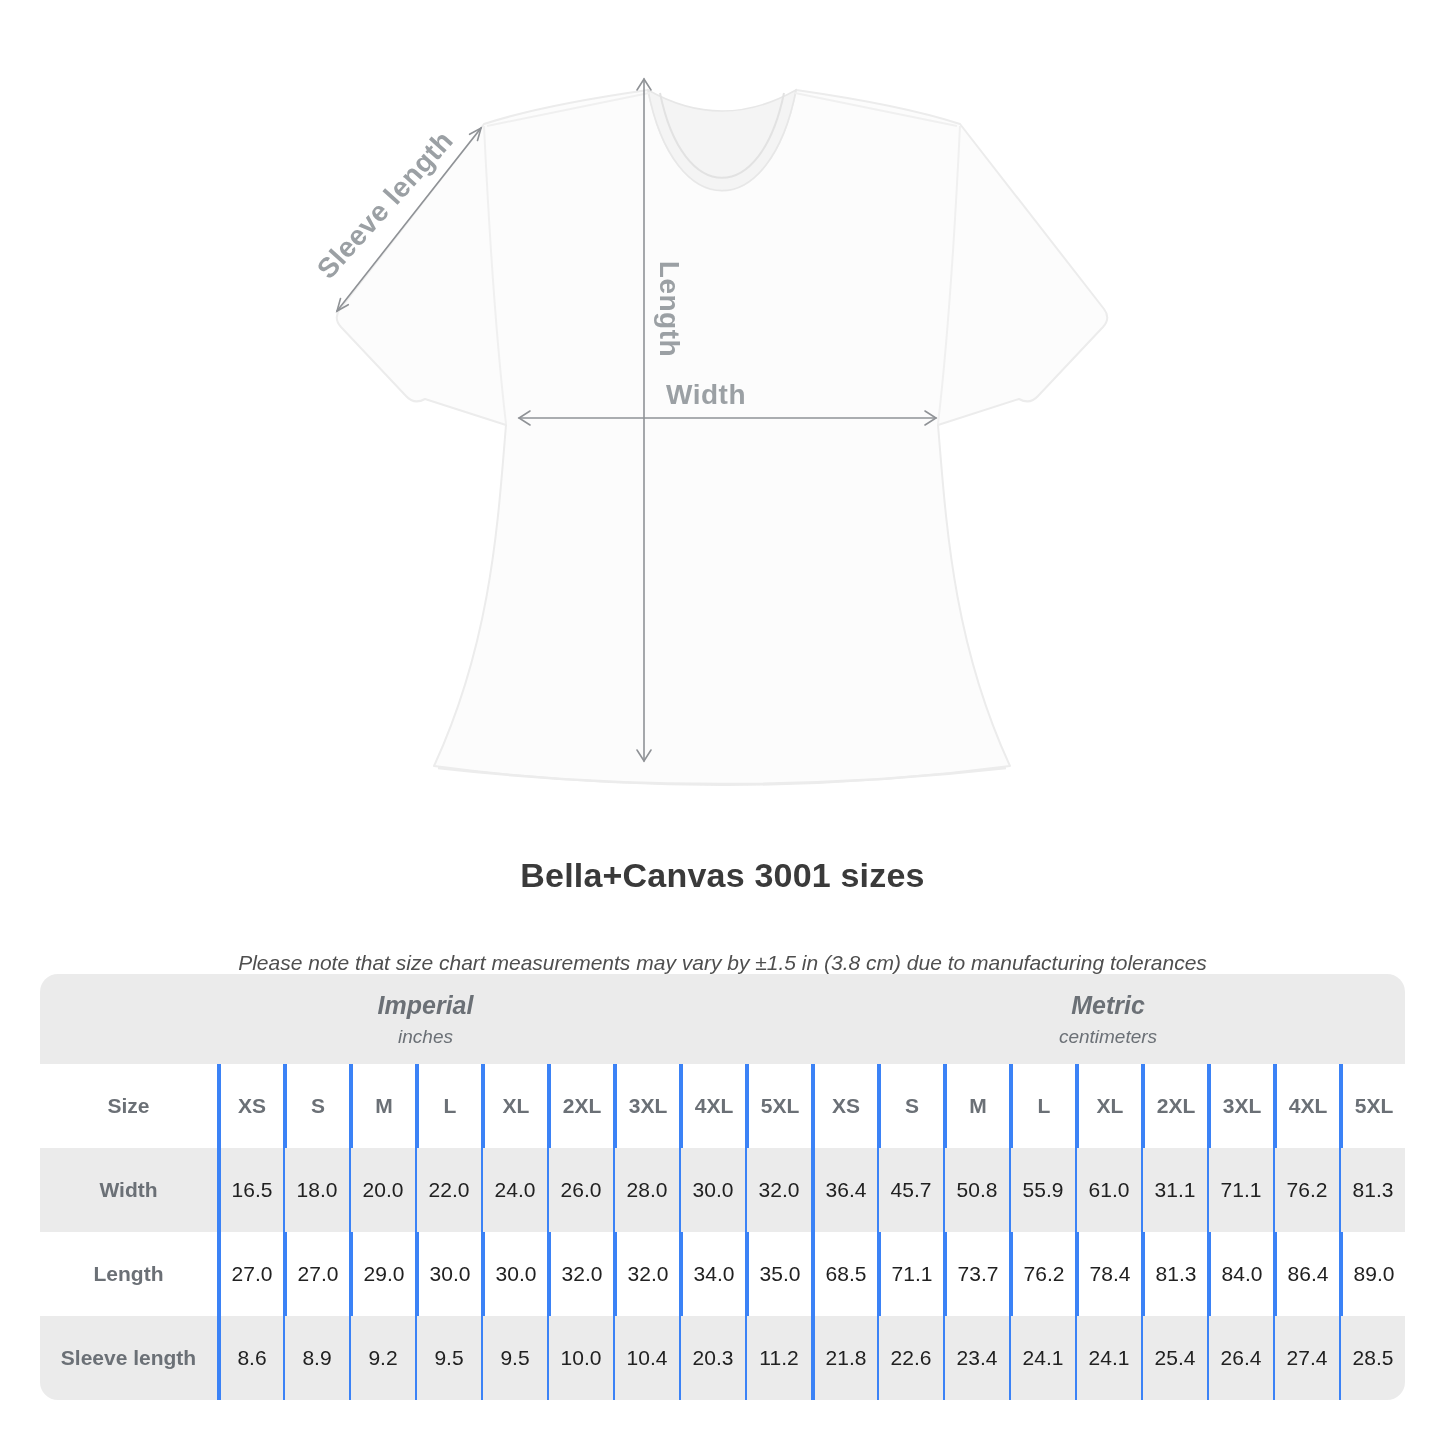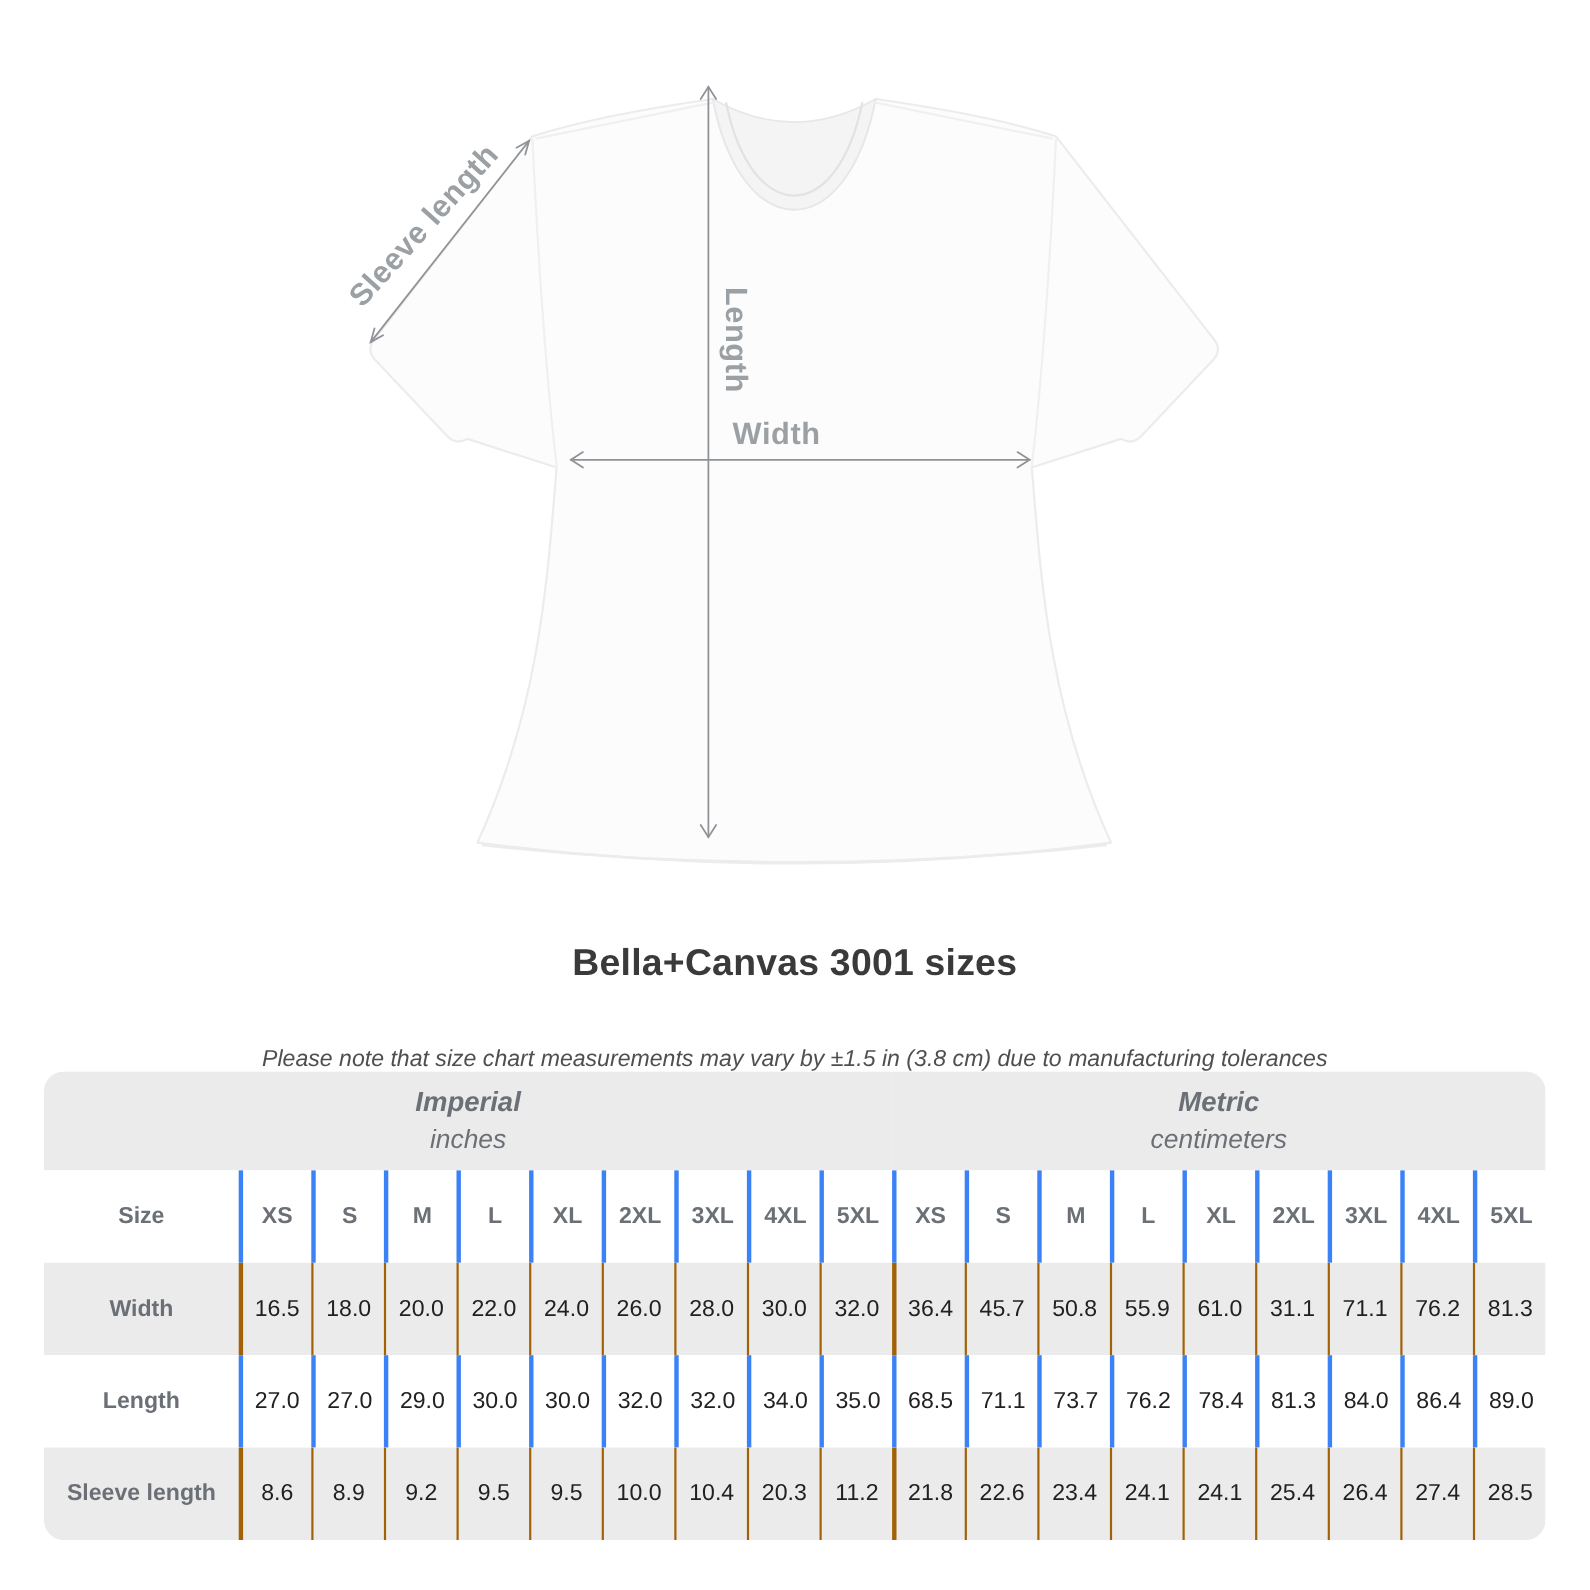--- a/index.html
+++ b/index.html
@@ -25,25 +25,25 @@
     display:grid;grid-template-columns:177px repeat(18,1fr);
     grid-template-rows:90px 84px 84px 84px 84px;
     border-radius:18px;overflow:hidden;background:#ffffff;
   }
   .row{display:contents;}
   .cell{display:flex;align-items:center;justify-content:center;}
   .band{background:#EBEBEB;flex-direction:column;gap:6px;}
   .band-imperial{grid-column:1 / span 10;}
   .band-metric{grid-column:11 / span 9;}
   .band .name{font-size:25px;font-weight:bold;font-style:italic;color:#6B7076;}
-  .band .unit{font-size:24px;font-style:italic;color:#6B7076;}
+  .band .unit{font-size:19px;font-style:italic;color:#6B7076;}
   .hd{font-weight:bold;color:#6B7076;font-size:21px;}
   .val{color:#212121;font-size:21px;}
   .r-white .cell{background:#ffffff;border-left:4px solid #3b82f6;}
-  .r-gray  .cell{background:#EBEBEB;border-left:2px solid #a16207;}
+  .r-gray  .cell{background:#EBEBEB;border-left:2px solid #3b82f6;}
   .row .cell:first-child{border-left:none;}
   .mj{border-left-width:4px !important;}
 </style>
 </head>
 <body>
 
 <div class="diagram">
   <svg width="1445" height="840" viewBox="0 0 1445 840">
 
     <path d="M 648 90

